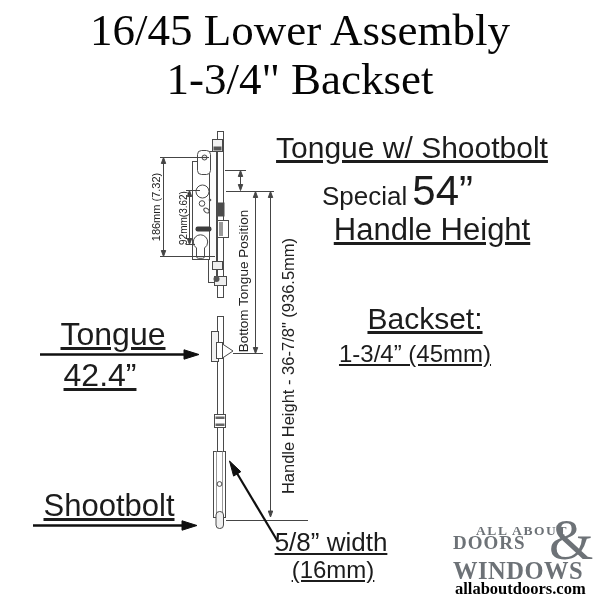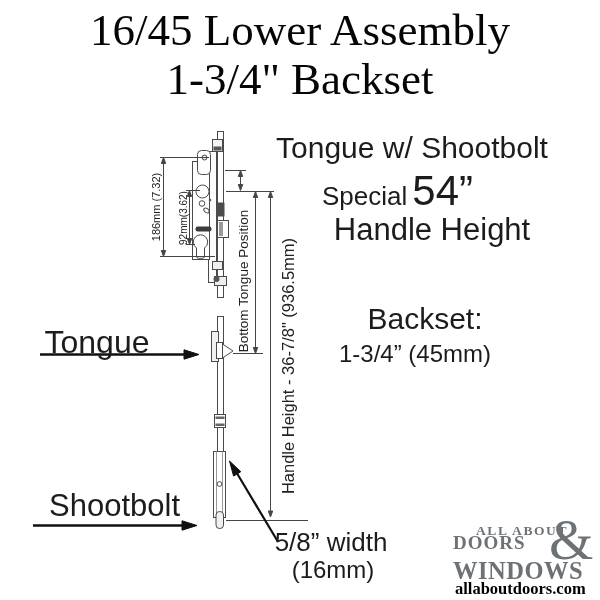--- a/index.html
+++ b/index.html
@@ -1,20 +1,20 @@
 <!DOCTYPE html>
 <html><head>
 <meta charset="utf-8">
 <style>
   html,body{margin:0;padding:0;}
   .page{position:relative;width:600px;height:600px;background:#ffffff;overflow:hidden;
         font-family:"Liberation Sans",sans-serif;color:#111;}
   .title-line{position:absolute;left:0;width:600px;text-align:center;
               font-family:"Liberation Serif",serif;font-size:45px;color:#050505;line-height:1.05;}
-  .note{position:absolute;text-align:center;color:#1c1c1c;line-height:1.0;white-space:nowrap;}
+  .note{position:absolute;text-align:center;color:#1c1c1c;line-height:1.0;white-space:nowrap;text-decoration:underline;}
   .vtext{position:absolute;white-space:nowrap;color:#222;
          transform:translate(-50%,-50%) rotate(-90deg);transform-origin:center center;}
   .drawing-svg{position:absolute;left:0;top:0;}
   .special-row{position:absolute;display:flex;align-items:baseline;justify-content:center;
                white-space:nowrap;color:#1c1c1c;}
   
   .logo{position:absolute;left:452px;top:519px;width:148px;height:81px;}
   .logo .gray{color:#6d7277;}
   .logo-allabout{position:absolute;left:24px;top:4px;font-family:"Liberation Serif",serif;
                  font-size:13.5px;letter-spacing:1.6px;font-weight:600;}
@@ -126,22 +126,23 @@
   <div class="note" style="left:260px;top:133px;width:304px;font-size:30px;">Tongue w/ Shootbolt</div>
   <div class="special-row" style="left:270px;top:167px;width:255px;gap:5px;">
     <span style="font-size:26px;">Special</span>
     <span style="font-size:42px;">54”</span>
   </div>
   <div class="note" style="left:330px;top:304px;width:190px;font-size:30px;">Backset:</div>
 
   <div class="note" style="left:313px;top:214px;width:238px;font-size:31px;">Handle Height</div>
   <div class="note" style="left:308px;top:342px;width:214px;font-size:24px;">1-3/4” (45mm)</div>
 
-  <div class="note" style="left:32px;top:318px;width:130px;font-size:32px;margin-top:8px;">Tongue</div>
-  <div class="note" style="left:38px;top:490px;width:142px;font-size:31px;text-align:right;">Shootbolt</div>
+  <div class="note" style="left:48px;top:318px;width:130px;font-size:32px;">Tongue</div>
+  <div class="note" style="left:35px;top:359px;width:130px;font-size:32px;">42.4”</div>
+  <div class="note" style="left:38px;top:490px;width:142px;font-size:31px;">Shootbolt</div>
 
   <div class="note" style="left:265px;top:529px;width:132px;font-size:26px;text-align:center;">5/8” width</div>
   <div class="note" style="left:267px;top:558px;width:132px;font-size:24px;">(16mm)</div>
 
   <div class="vtext" style="left:156px;top:207px;font-size:11px;">186mm (7.32)</div>
   <div class="vtext" style="left:183px;top:218px;font-size:10px;">92mm(3.62)</div>
   <div class="vtext" style="left:243px;top:281px;font-size:13.5px;">Bottom Tongue Position</div>
   <div class="vtext" style="left:288px;top:366px;font-size:16.5px;">Handle Height - 36-7/8" (936.5mm)</div>
 
   <div class="logo">

